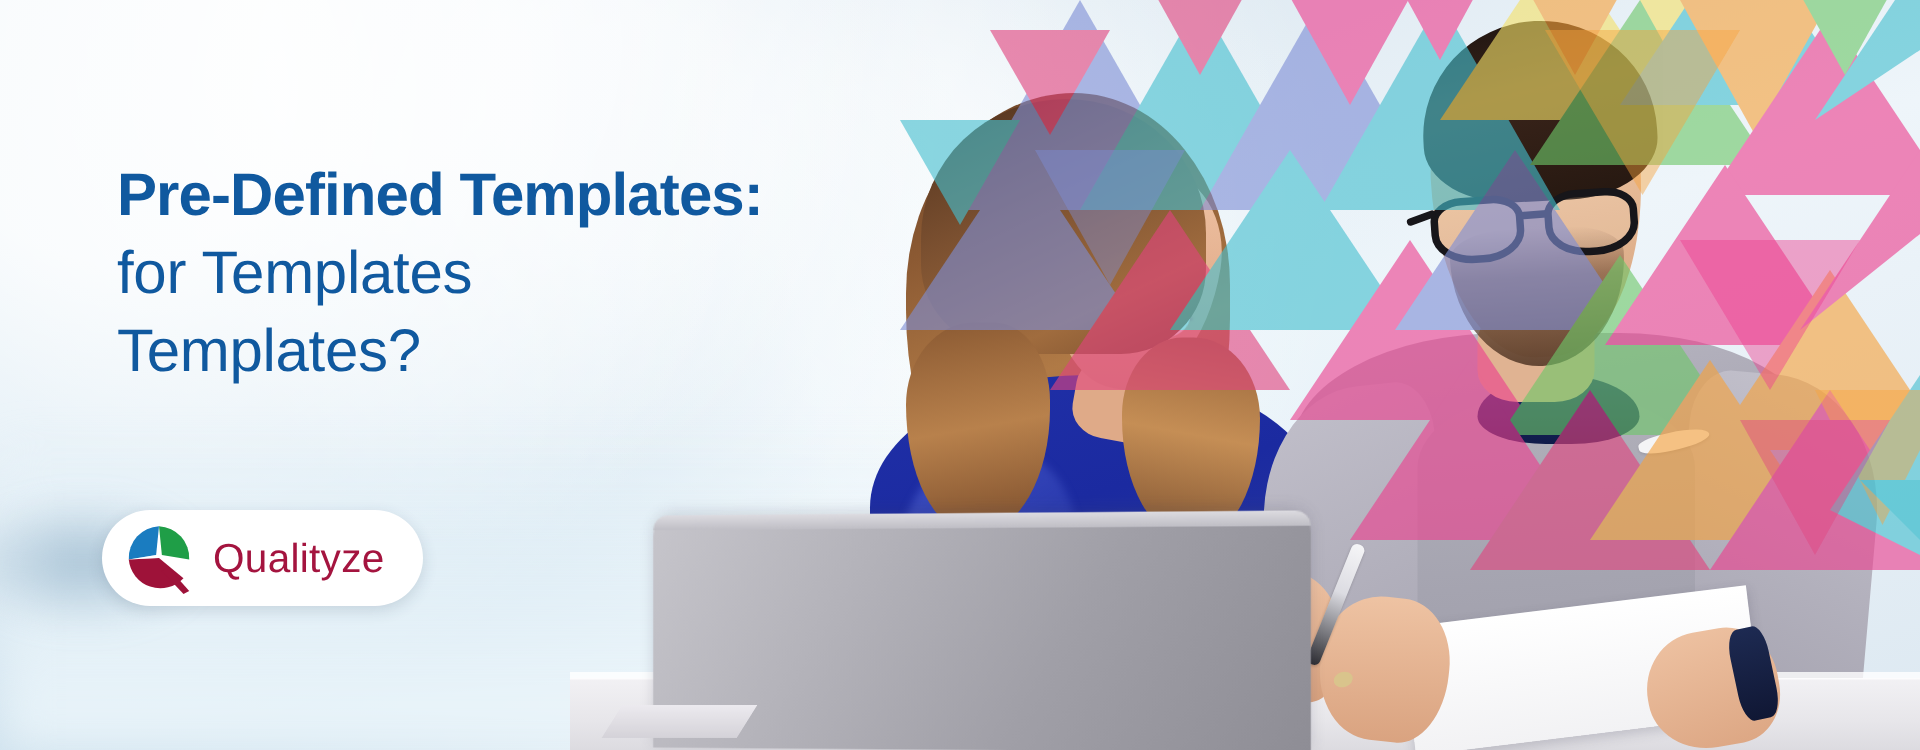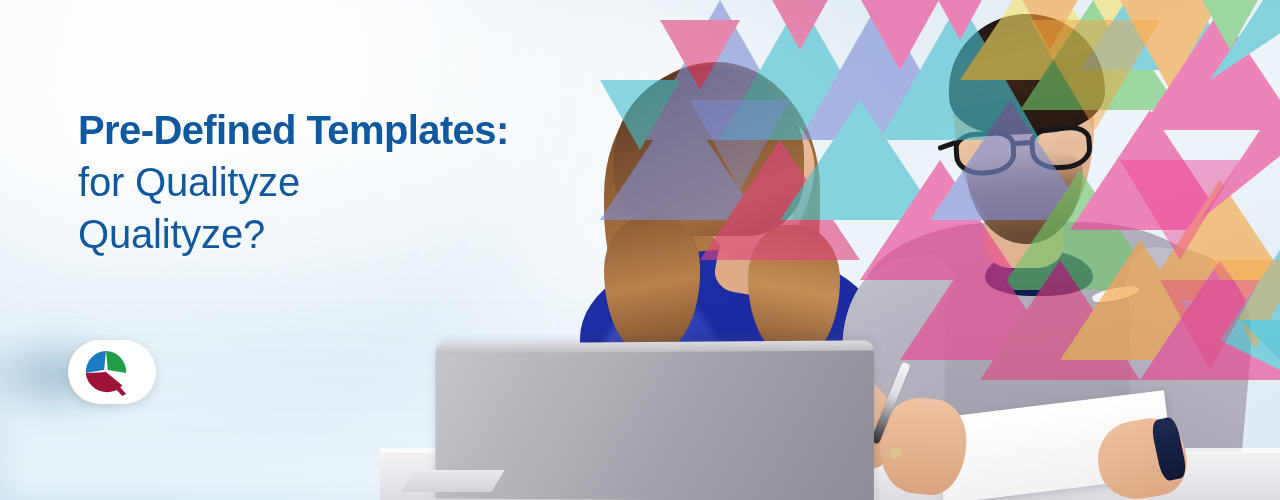--- a/index.html
+++ b/index.html
@@ -410,30 +410,31 @@
         <polygon points="610,300 700,300 655,390" fill="#f6a23c"></polygon>
         <polygon points="560,320 660,320 610,410" fill="#e0457f"></polygon>
         <polygon points="640,360 700,360 700,420" fill="#46bfcf"></polygon>
         <polygon points="90,140 190,140 140,230" fill="#7f8fd6"></polygon>
       </g>
     </svg>
   </div>
 
   <div class="headline">
     <div class="line bold">Pre-Defined Templates:</div>
-    <div class="line reg">for Qualityze</div>
-    <div class="line reg">Qualityze?</div>
+    <div class="line reg">for Templates</div>
+    <div class="line reg">Templates?</div>
   </div>
 
   <div class="logo-pill">
     <span class="logo-mark">
       <svg viewBox="0 0 100 100" width="48" height="48" xmlns="http://www.w3.org/2000/svg">
         <path d="M50 6 A44 44 0 0 0 8 52 L46 46 Z" fill="#1a7cc0"></path>
         <path d="M50 6 A44 44 0 0 1 92 52 L54 46 Z" fill="#1f9e47"></path>
         <path d="M8 52 A44 44 0 0 0 84 78 L50 50 Z" fill="#9e1239"></path>
         <path d="M62 62 L92 96 L84 100 L54 68 Z" fill="#9e1239"></path>
         <path d="M46 46 L54 46 L50 50 Z" fill="#ffffff" opacity="0.9"></path>
         <path d="M8 52 L50 50 L46 46 Z" fill="#ffffff" opacity="0.55"></path>
       </svg>
     </span>
+    <span class="logo-word">Qualityze</span>
   </div>
 
 </div>
 
 </body></html>

